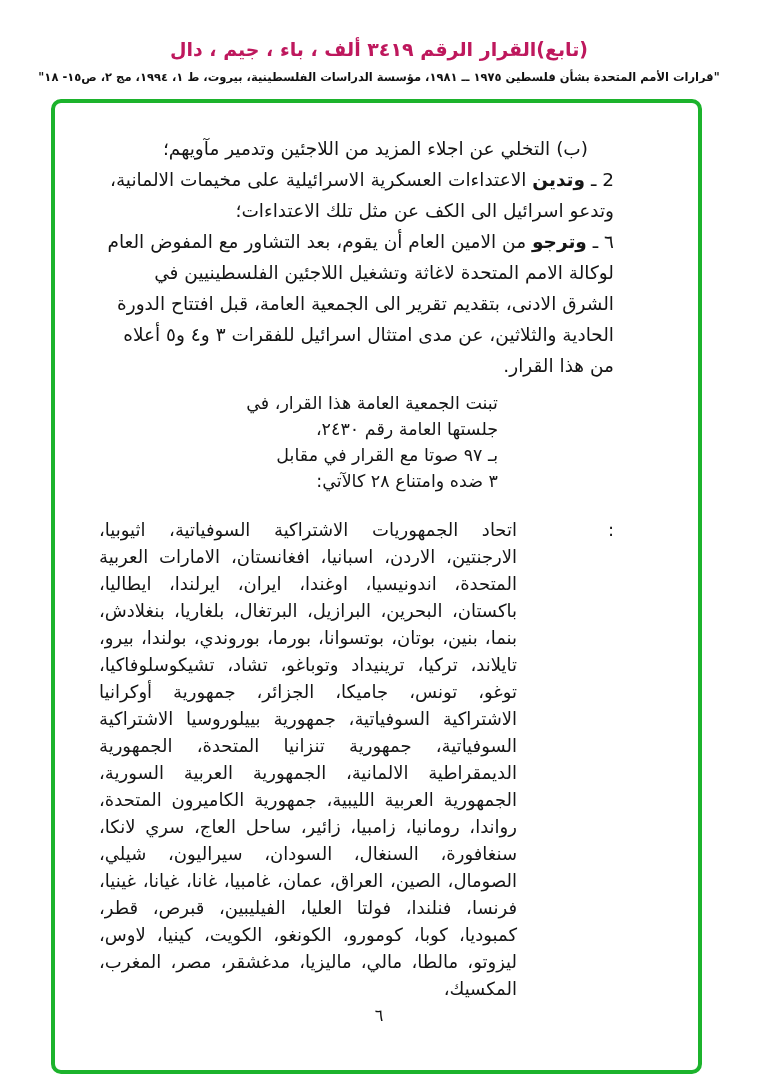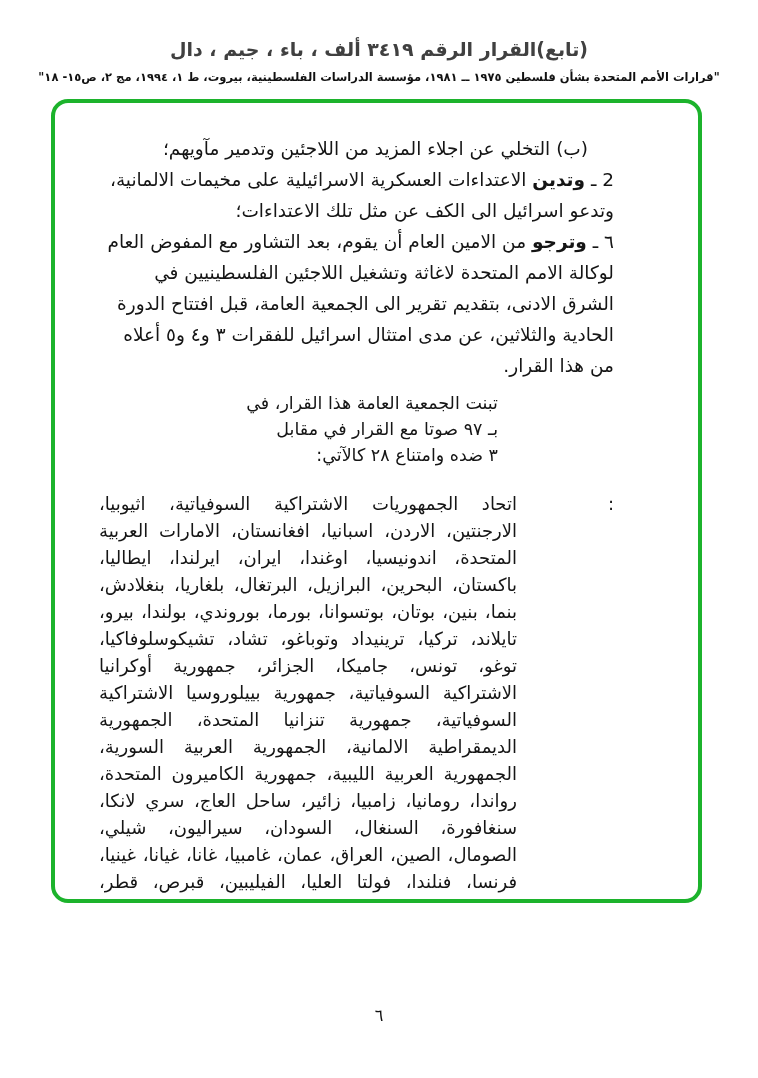--- a/index.html
+++ b/index.html
@@ -22,39 +22,39 @@
     position: absolute;
     top: 38px;
     left: 0;
     right: 0;
     text-align: center;
   }
   .title {
     font-size: 19px;
     font-weight: bold;
     letter-spacing: 0.5px;
-    color: #404040;
+    color: #be185d;
   }
   .citation {
     margin-top: 10px;
     font-size: 11.5px;
     font-weight: bold;
     color: #111;
     white-space: nowrap;
   }
   
   .green-box {
     position: absolute;
     top: 99px;
     right: 56px;
     width: 651px;
-    height: 804px;
+    height: 975px;
     box-sizing: border-box;
     border: 4px solid #1cb32c;
-    border-radius: 17px;
+    border-radius: 10px;
     padding: 30px 84px 20px 44px;
     overflow: hidden;
     background: #ffffff;
   }
   .para {
     margin: 0;
     font-size: 18.5px;
     line-height: 31px;
     text-align: right;
   }
@@ -118,20 +118,21 @@
   <div class="green-box">
 
     <p class="para indent-first">(ب) التخلي عن اجلاء المزيد من اللاجئين وتدمير مآويهم؛</p>
 
     <p class="para"><span>2 ـ </span><b>وتدين</b><span> الاعتداءات العسكرية الاسرائيلية على مخيمات الالمانية، وتدعو اسرائيل الى الكف عن مثل تلك الاعتداءات؛</span></p>
 
     <p class="para"><span>٦ ـ </span><b>وترجو</b><span> من الامين العام أن يقوم، بعد التشاور مع المفوض العام لوكالة الامم المتحدة لاغاثة وتشغيل اللاجئين الفلسطينيين في الشرق الادنى، بتقديم تقرير الى الجمعية العامة، قبل افتتاح الدورة الحادية والثلاثين، عن مدى امتثال اسرائيل للفقرات ٣ و٤ و٥ أعلاه من هذا القرار.</span></p>
 
     <div class="adoption">
       <div class="adoption-line">تبنت الجمعية العامة هذا القرار، في</div>
+      <div class="adoption-line">جلستها العامة رقم ٢٤٣٠،</div>
       <div class="adoption-line">بـ ٩٧ صوتا مع القرار في مقابل</div>
       <div class="adoption-line">٣ ضده وامتناع ٢٨ كالآتي:</div>
     </div>
 
     <div class="vote">
       <div class="vote-label">
         <span>:</span>
       </div>
       <div class="countries">اتحاد الجمهوريات الاشتراكية السوفياتية، اثيوبيا، الارجنتين، الاردن، اسبانيا، افغانستان، الامارات العربية المتحدة، اندونيسيا، اوغندا، ايران، ايرلندا، ايطاليا، باكستان، البحرين، البرازيل، البرتغال، بلغاريا، بنغلادش، بنما، بنين، بوتان، بوتسوانا، بورما، بوروندي، بولندا، بيرو، تايلاند، تركيا، ترينيداد وتوباغو، تشاد، تشيكوسلوفاكيا، توغو، تونس، جاميكا، الجزائر، جمهورية أوكرانيا الاشتراكية السوفياتية، جمهورية بييلوروسيا الاشتراكية السوفياتية، جمهورية تنزانيا المتحدة، الجمهورية الديمقراطية الالمانية، الجمهورية العربية السورية، الجمهورية العربية الليبية، جمهورية الكاميرون المتحدة، رواندا، رومانيا، زامبيا، زائير، ساحل العاج، سري لانكا، سنغافورة، السنغال، السودان، سيراليون، شيلي، الصومال، الصين، العراق، عمان، غامبيا، غانا، غيانا، غينيا، فرنسا، فنلندا، فولتا العليا، الفيليبين، قبرص، قطر، كمبوديا، كوبا، كومورو، الكونغو، الكويت، كينيا، لاوس، ليزوتو، مالطا، مالي، ماليزيا، مدغشقر، مصر، المغرب، المكسيك،</div>
     </div>

